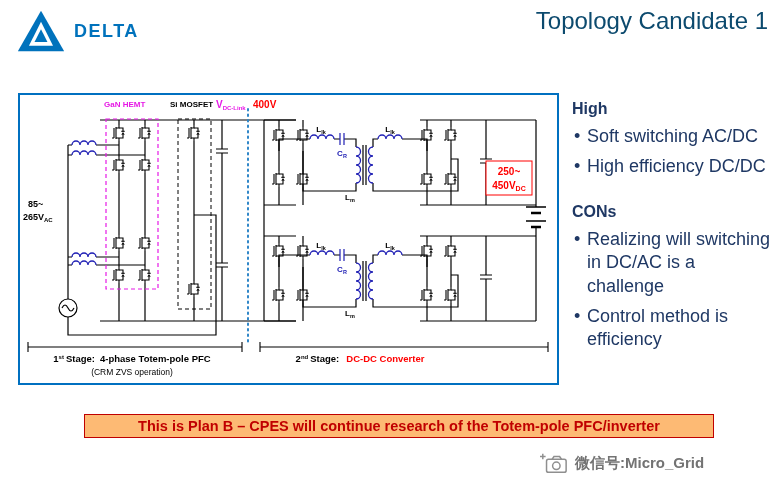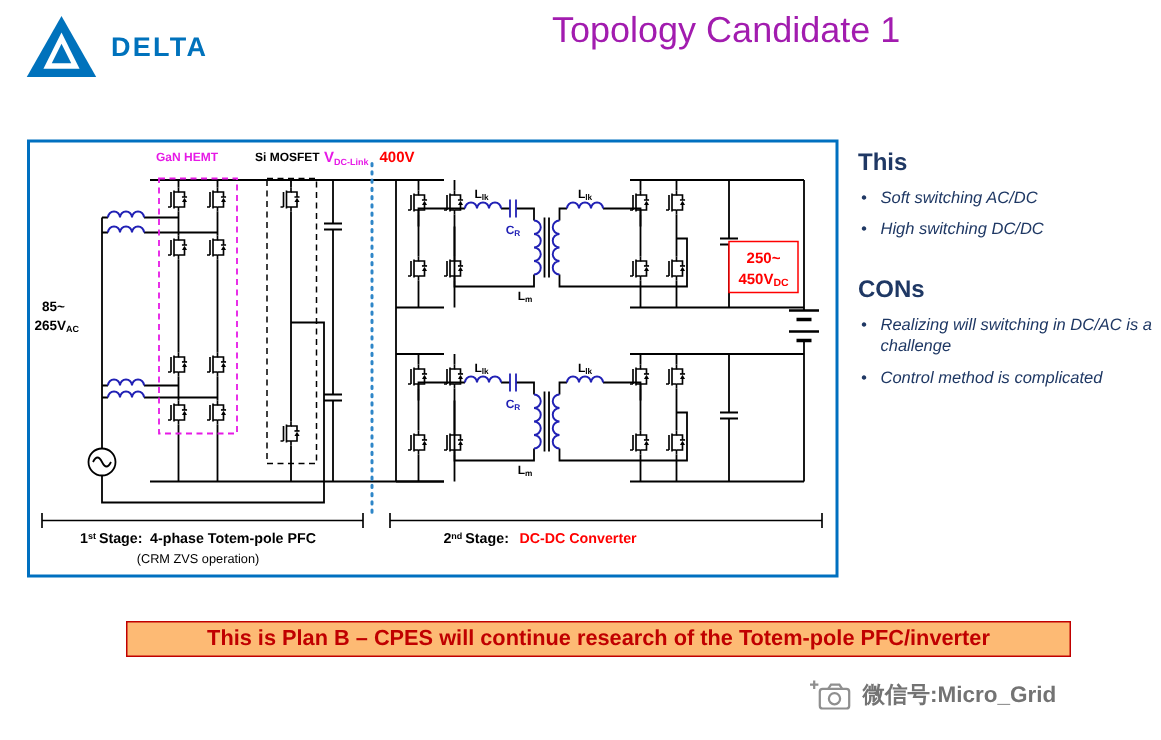--- a/index.html
+++ b/index.html
@@ -3,31 +3,31 @@
 <meta charset="utf-8">
 <style>
   * { margin:0; padding:0; box-sizing:border-box; }
   html,body { width:774px; height:493px; }
   body { background:#ffffff; font-family:"Liberation Sans", sans-serif; position:relative; overflow:hidden; }
   .page { position:absolute; inset:0; background:#fff; }
 
   .logo { position:absolute; left:16px; top:8px; display:flex; align-items:center; gap:8px; }
   .logo-text { color:#0072BC; font-weight:bold; font-size:18px; letter-spacing:1.5px; }
 
-  .title { position:absolute; left:368px; top:6px; width:400px; text-align:left;
-           color:#a21caf; font-size:24px; line-height:1.28; font-weight:500; }
+  .title { position:absolute; left:368px; top:6px; width:400px; text-align:right;
+           color:#0c4a6e; font-size:24px; line-height:1.28; font-weight:500; }
 
   .circuit-box { position:absolute; left:18px; top:93px; width:541px; height:292px;
                  border:2px solid #0070C0; background:#fff; }
   .circuit-box svg { display:block; }
   svg text { font-family:"Liberation Sans", sans-serif; }
 
   .side { position:absolute; left:572px; top:100px; width:200px; color:#1F3864; }
   .side h3 { font-size:16px; font-weight:bold; margin-bottom:7px; }
-  .side ul { list-style:none; font-size:11px; line-height:1.3; margin-bottom:24px;font-style:italic; }
+  .side ul { list-style:none; font-size:18px; line-height:1.3; margin-bottom:24px; }
   .side li { padding-left:15px; position:relative; margin-bottom:7px; }
   .side li::before { content:"\2022"; position:absolute; left:2px; }
 
   .banner { position:absolute; left:84px; top:414px; width:630px; background:#fdba74;
             border:1px solid #C00000; text-align:center; font-weight:bold; font-size:14.5px;
             color:#C00000; padding:3px 4px; }
 
   .footer { position:absolute; left:540px; top:451px; display:flex; align-items:center; gap:7px;
             color:#737373; font-size:15px; font-weight:bold; }
 </style>
@@ -197,31 +197,31 @@
         <path d="M240 252 H528 M240 247 V257 M528 247 V257"></path>
       </g>
       <text x="112" y="267" text-anchor="middle" font-size="9.5" font-weight="bold"><tspan>1</tspan><tspan font-size="6" dy="-3">st</tspan><tspan dy="3" dx="2">Stage:</tspan><tspan dx="5">4-phase Totem-pole PFC</tspan></text>
       <text x="112" y="280" text-anchor="middle" font-size="8.5">(CRM ZVS operation)</text>
       <text x="340" y="267" text-anchor="middle" font-size="9.5" font-weight="bold"><tspan>2</tspan><tspan font-size="6" dy="-3">nd</tspan><tspan dy="3" dx="2">Stage:</tspan><tspan dx="7" fill="#FF0000">DC-DC Converter</tspan></text>
     </svg>
   </div>
 
   <div class="side">
     <div>
-      <h3>This</h3>
+      <h3>High</h3>
       <ul>
         <li>Soft switching AC/DC</li>
-        <li>High switching DC/DC</li>
+        <li>High efficiency DC/DC</li>
       </ul>
     </div>
     <div>
       <h3>CONs</h3>
       <ul>
         <li>Realizing will switching in DC/AC is a challenge</li>
-        <li>Control method is complicated</li>
+        <li>Control method is efficiency</li>
       </ul>
     </div>
   </div>
 
   <div class="banner">This is Plan B – CPES will continue research of the Totem-pole PFC/inverter</div>
 
   <div class="footer">
     <svg width="28" height="24" viewBox="0 0 30 24">
       <g fill="none" stroke="#8f8f8f" stroke-width="1.6">
         <path d="M3 2 V8 M0 5 H6"></path>

